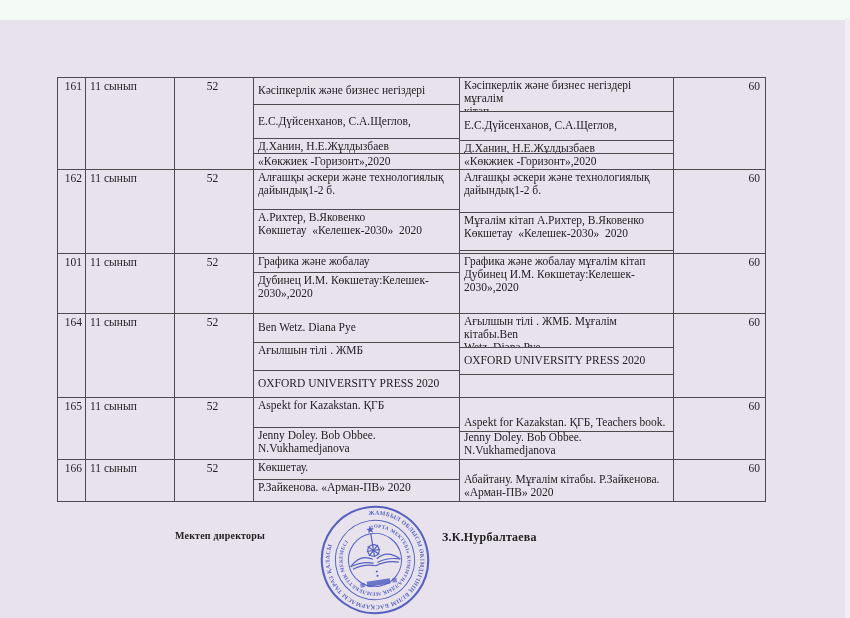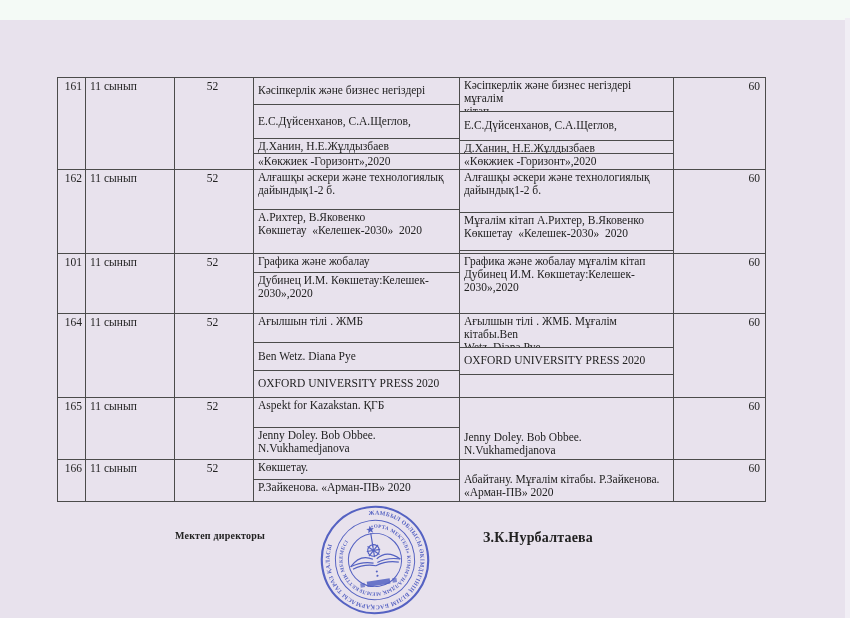--- a/index.html
+++ b/index.html
@@ -31,21 +31,21 @@
   .c-teacher{width:214px;display:flex;flex-direction:column;padding:0}
   .c-qty{flex:1;text-align:right;padding:2px 5px 0 11px}
   .sub{box-sizing:border-box;overflow:hidden;padding:1px 2px 1px 4px;display:flex;align-items:flex-start}
   .sub + .sub{border-top:1px solid var(--line)}
   .sub span{white-space:pre-wrap}
   .sub.grow{flex:1 1 auto}
   .va-middle{align-items:center}
   .va-bottom{align-items:flex-end;padding-bottom:2px}
 
   .footer-label{position:absolute;left:175px;top:530px;font-weight:bold;font-size:10px;letter-spacing:.2px}
-  .footer-name{position:absolute;left:483px;top:530px;font-weight:bold;font-size:14px;letter-spacing:.2px}
+  .footer-name{position:absolute;left:442px;top:530px;font-weight:bold;font-size:12px;letter-spacing:.2px}
   .stamp{position:absolute;left:316px;top:502px;width:118px;height:116px;transform:rotate(-9deg)}
   .stamp text{font-family:"Liberation Serif",serif;font-weight:bold;fill:var(--stamp)}
 </style>
 </head>
 <body>
 
 <div class="top-strip"></div>
 <div class="right-strip"></div>
 
 <div class="table">
@@ -133,25 +133,25 @@
 2030»,2020</span>
         </div>
       </div>
       <div class="cell c-qty"><span>60</span></div>
     </div>
     <div class="trow" style="height: 84px;">
       <div class="cell c-no"><span>164</span></div>
       <div class="cell c-grade"><span>11 сынып</span></div>
       <div class="cell c-count"><span>52</span></div>
       <div class="cell c-title">
+        <div class="sub va-middle" style="height: 28px;">
+          <span>Ben Wetz. Diana Pye</span>
+        </div>
         <div class="sub" style="height: 28px;">
           <span>Ағылшын тілі . ЖМБ</span>
-        </div>
-        <div class="sub va-middle" style="height: 28px;">
-          <span>Ben Wetz. Diana Pye</span>
         </div>
         <div class="sub va-middle grow">
           <span>OXFORD UNIVERSITY PRESS 2020</span>
         </div>
       </div>
       <div class="cell c-teacher">
         <div class="sub" style="height: 33px;">
           <span>Ағылшын тілі . ЖМБ. Мұғалім кітабы.Ben
 Wetz. Diana Pye</span>
         </div>
@@ -171,20 +171,23 @@
       <div class="cell c-title">
         <div class="sub" style="height: 29px;">
           <span>Aspekt for Kazakstan. ҚГБ</span>
         </div>
         <div class="sub grow">
           <span>Jenny Doley. Bob Obbee.
 N.Vukhamedjanova</span>
         </div>
       </div>
       <div class="cell c-teacher">
+        <div class="sub va-bottom" style="height: 36px;">
+          <span>Aspekt for Kazakstan. ҚГБ, Teachers book.</span>
+        </div>
         <div class="sub va-bottom grow">
           <span>Jenny Doley. Bob Obbee. N.Vukhamedjanova</span>
         </div>
       </div>
       <div class="cell c-qty"><span>60</span></div>
     </div>
     <div class="trow" style="height: 42px;">
       <div class="cell c-no"><span>166</span></div>
       <div class="cell c-grade"><span>11 сынып</span></div>
       <div class="cell c-count"><span>52</span></div>

